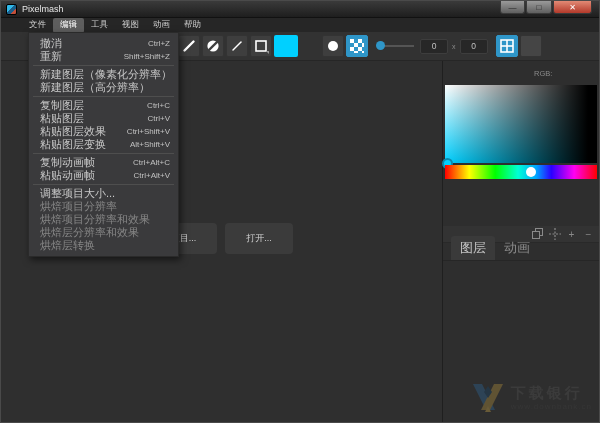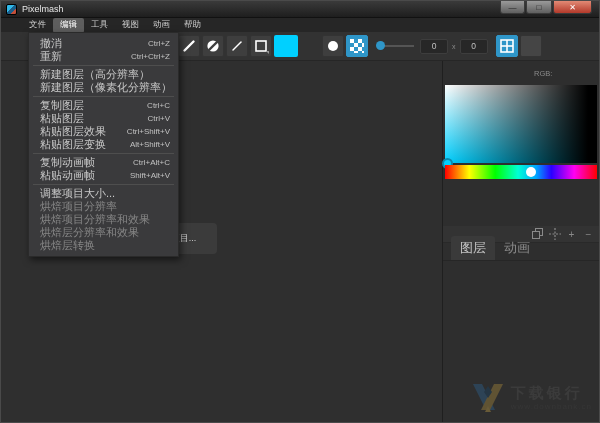--- a/index.html
+++ b/index.html
@@ -163,20 +163,21 @@
         <line x1="7" y1="1" x2="7" y2="13" stroke="#fff" stroke-width="1.6"></line>
         <line x1="1" y1="7" x2="13" y2="7" stroke="#fff" stroke-width="1.6"></line>
       </svg>
     </div>
     <div class="tbtn" style="background:#454545;"></div>
   </div>
 
   <div class="workspace">
     <div class="canvas">
       <div class="start-btn b1">新项目...</div>
+      <div class="start-btn b2">打开...</div>
     </div>
 
     <div class="rightpanel">
       <div class="cp-header">
         <div class="cp-swatch" style="background: rgb(0, 208, 255);"></div>
         <svg width="13" height="13">
           <path d="M10.5,1.2 l1.8,1.8 -1.6,1.6 0.7,0.7 -1.2,1.2 -0.7,-0.7 -4.6,4.6 -2.6,0.9 0.9,-2.6 4.6,-4.6 -0.7,-0.7 1.2,-1.2 0.7,0.7 z" fill="#d8d8d8"></path>
         </svg>
         <span class="cp-rgb-label">RGB:</span>
         <div class="cp-val">0</div>
@@ -218,29 +219,29 @@
     </div>
   </div>
 
   <div class="edit-menu">
     <div class="menu-row">
         <span class="lbl">撤消</span>
         <span class="sc">Ctrl+Z</span>
       </div>
     <div class="menu-row">
         <span class="lbl">重新</span>
-        <span class="sc">Ctrl+Ctrl+Z</span>
+        <span class="sc">Shift+Shift+Z</span>
       </div>
     <div class="menu-sep"></div>
     <div class="menu-row">
+        <span class="lbl">新建图层（像素化分辨率）</span>
+        <span class="sc"></span>
+      </div>
+    <div class="menu-row">
         <span class="lbl">新建图层（高分辨率）</span>
-        <span class="sc"></span>
-      </div>
-    <div class="menu-row">
-        <span class="lbl">新建图层（像素化分辨率）</span>
         <span class="sc"></span>
       </div>
     <div class="menu-sep"></div>
     <div class="menu-row">
         <span class="lbl">复制图层</span>
         <span class="sc">Ctrl+C</span>
       </div>
     <div class="menu-row">
         <span class="lbl">粘贴图层</span>
         <span class="sc">Ctrl+V</span>
@@ -253,21 +254,21 @@
         <span class="lbl">粘贴图层变换</span>
         <span class="sc">Alt+Shift+V</span>
       </div>
     <div class="menu-sep"></div>
     <div class="menu-row">
         <span class="lbl">复制动画帧</span>
         <span class="sc">Ctrl+Alt+C</span>
       </div>
     <div class="menu-row">
         <span class="lbl">粘贴动画帧</span>
-        <span class="sc">Shift+Alt+V</span>
+        <span class="sc">Ctrl+Alt+V</span>
       </div>
     <div class="menu-sep"></div>
     <div class="menu-row">
         <span class="lbl">调整项目大小...</span>
         <span class="sc"></span>
       </div>
     <div class="menu-row dim">
         <span class="lbl">烘焙项目分辨率</span>
         <span class="sc"></span>
       </div>

